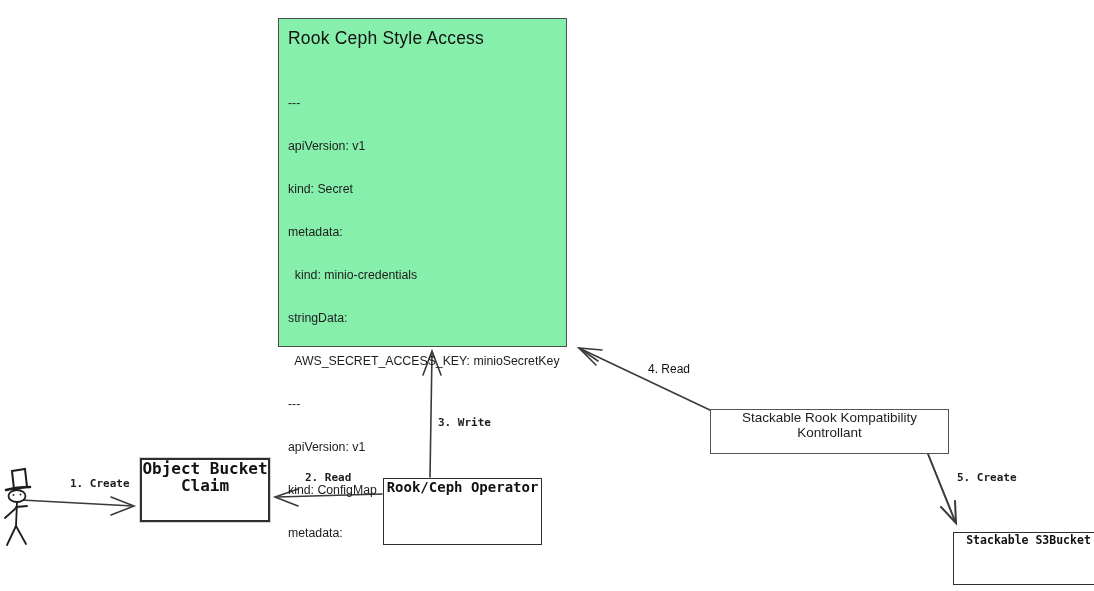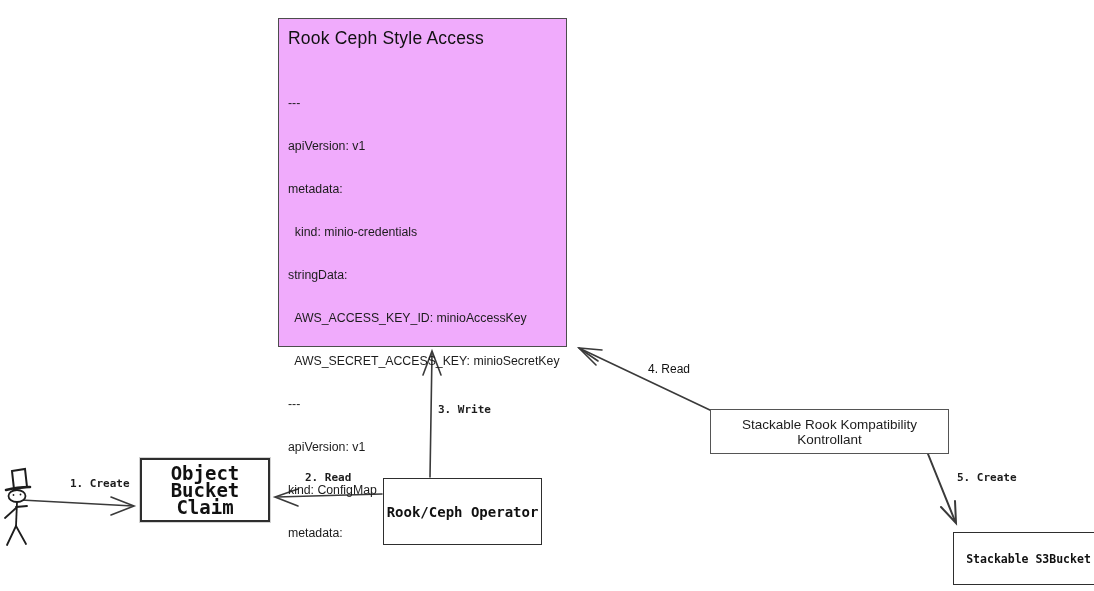--- a/index.html
+++ b/index.html
@@ -7,46 +7,46 @@
     position:relative;
     width:1094px;height:591px;
     background:#ffffff;
     font-family:"Liberation Sans", sans-serif;
     overflow:hidden;
   }
   .abs{position:absolute;}
   
   .title-box{
     left:278px;top:18px;width:289px;height:329px;
-    border:1px solid #4d4d4d;background:#f0abfc;
+    border:1px solid #4d4d4d;background:#86efac;
     box-sizing:border-box;
   }
   .title-box h1{
     margin:9px 0 0 9px;
     font-size:17.5px;font-weight:400;color:#111;
     letter-spacing:0.2px;
   }
   .yaml{
     position:absolute;left:9px;top:48px;width:290px;
     font-size:12.3px;line-height:14.35px;color:#1c1c1c;
     white-space:pre;
   }
   
   .node{
     background:#ffffff;box-sizing:border-box;
-    display:flex;align-items:center;justify-content:center;
+    display:flex;align-items:flex-start;justify-content:center;
     text-align:center;color:#111;
     font-family:"DejaVu Sans Mono","Liberation Mono",monospace;
     font-weight:700;
   }
   .node-obc{
     left:140px;top:458px;width:130px;height:64px;
     border:2px solid #2e2e2e;
     box-shadow:0 0 0 1px rgba(80,80,80,.25);
-    font-size:19px;line-height:17px;
+    font-size:16px;line-height:17px;
   }
   .node-operator{
     left:383px;top:478px;width:159px;height:67px;
     border:1.7px solid #2e2e2e;
     font-size:14px;
   }
   .node-stackable-rook{
     left:710px;top:409px;width:239px;height:45px;
     border:1.3px solid #555;
     font-family:"Liberation Sans",sans-serif;
@@ -59,21 +59,21 @@
     margin-left:16px;
   }
   
   .edge-label{
     color:#1c1c1c;
     font-family:"DejaVu Sans Mono","Liberation Mono",monospace;
     font-size:11px;font-weight:700;white-space:nowrap;
   }
   .lbl-create-obc{left:70px;top:477px;}
   .lbl-read-obc{left:305px;top:471px;}
-  .lbl-write{left:438px;top:403px;}
+  .lbl-write{left:438px;top:416px;}
   .lbl-read-secret{
     left:648px;top:362px;
     font-family:"Liberation Sans",sans-serif;
     font-weight:400;font-size:12px;color:#111;
   }
   .lbl-create-s3{left:957px;top:471px;}
   svg.overlay{position:absolute;left:0;top:0;width:1094px;height:591px;pointer-events:none;}
 </style>
 </head>
 <body>
@@ -122,24 +122,24 @@
       <line x1="16" y1="526" x2="7" y2="545" stroke-width="1.8"></line>
       <line x1="16" y1="526" x2="26" y2="544" stroke-width="1.8"></line>
     </g>
   </svg>
 
   <div class="abs title-box">
     <h1>Rook Ceph Style Access</h1>
     <div class="yaml">
       <div>---</div>
       <div>apiVersion: v1</div>
+      <div>kind: Secret</div>
       <div>metadata:</div>
       <div>  kind: minio-credentials</div>
       <div>stringData:</div>
-      <div>  AWS_ACCESS_KEY_ID: minioAccessKey</div>
       <div>  AWS_SECRET_ACCESS_KEY: minioSecretKey</div>
       <div>---</div>
       <div>apiVersion: v1</div>
       <div>kind: ConfigMap</div>
       <div>metadata:</div>
       
       
       
       
       

